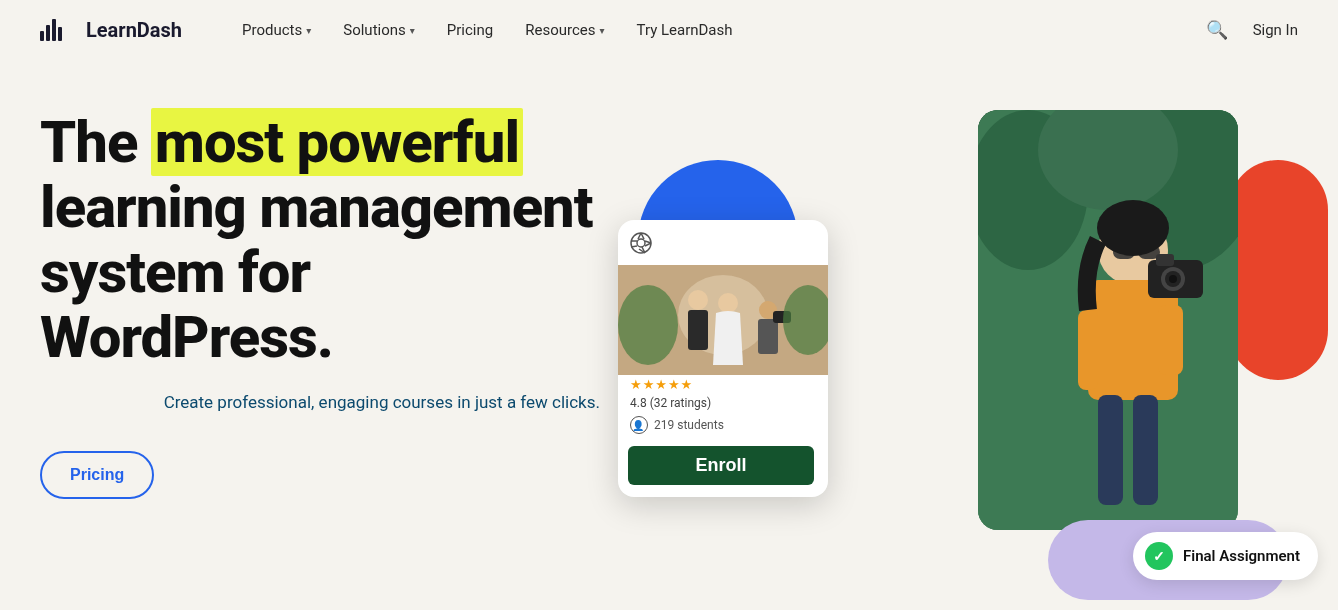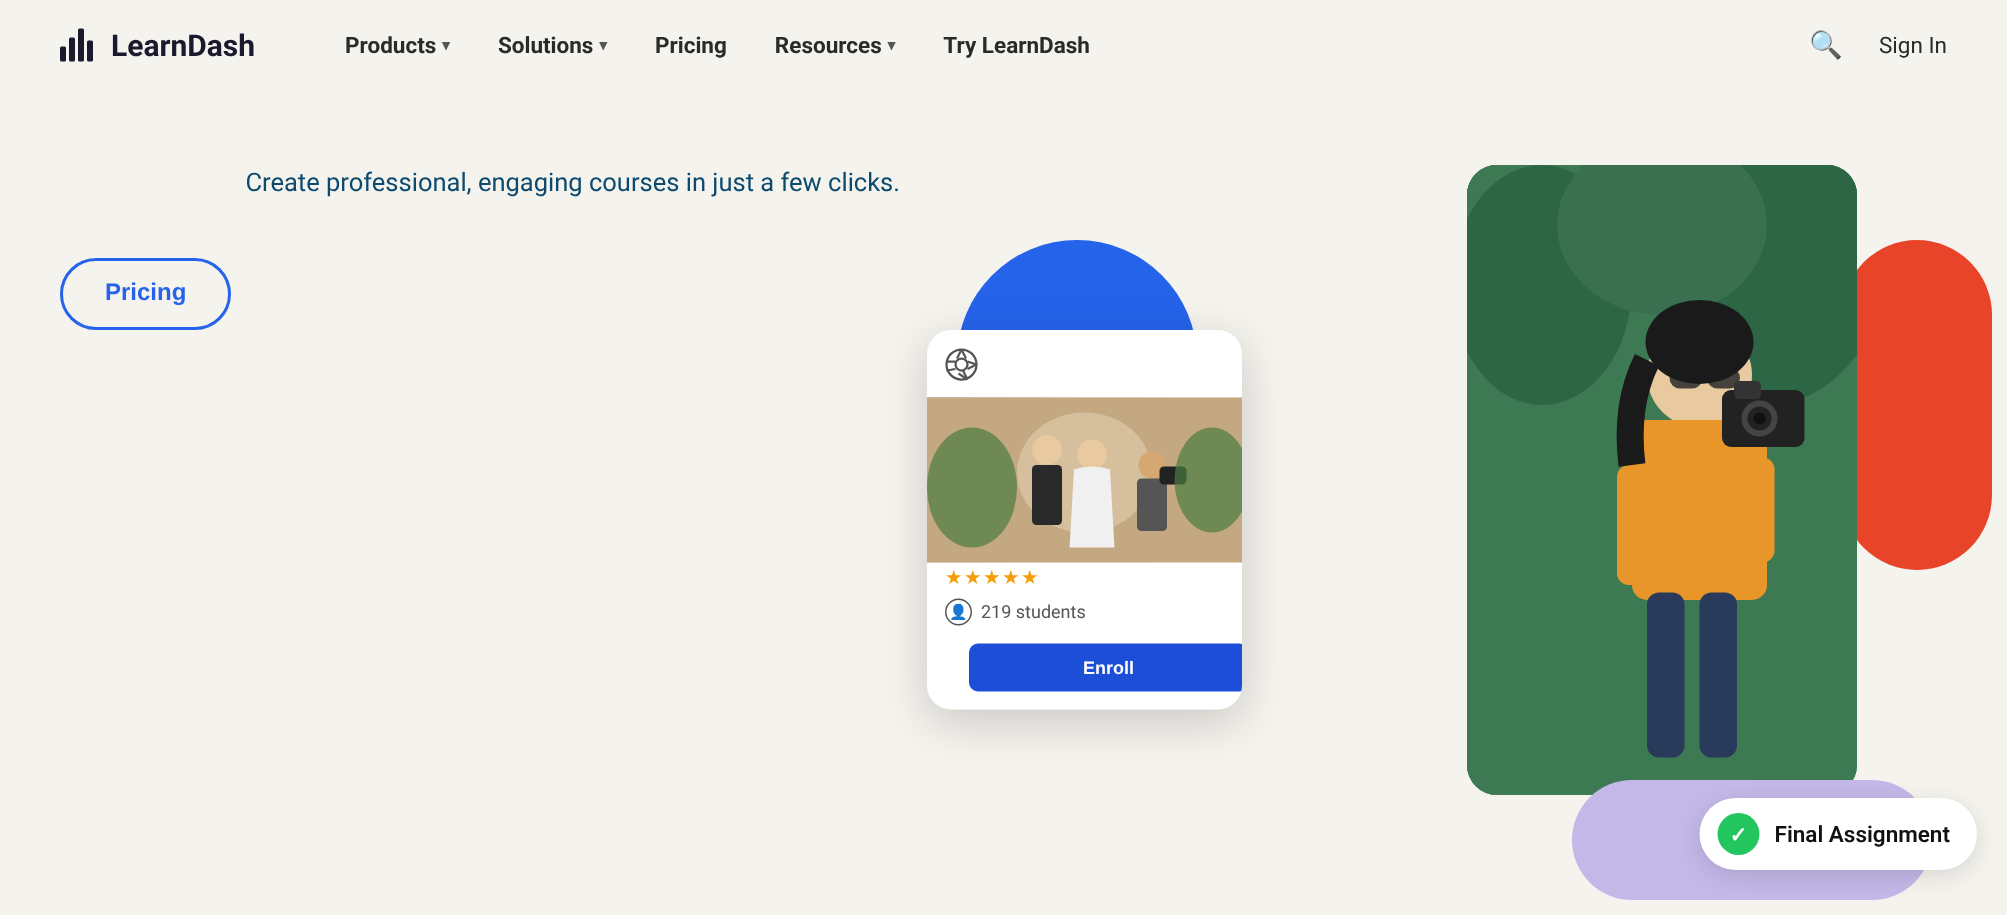--- a/index.html
+++ b/index.html
@@ -18,21 +18,21 @@
       align-items: center;
       padding: 0 40px;
       height: 60px;
       background: #f5f3ee;
       position: relative;
       z-index: 10;
     }
     .nav-logo {
       display: flex;
       align-items: center;
-      gap: 12px;
+      gap: 24px;
       font-size: 20px;
       font-weight: 700;
       color: #1a1a2e;
       margin-right: 60px;
       text-decoration: none;
     }
     .logo-icon {
       display: flex;
       align-items: flex-end;
       gap: 2px;
@@ -41,21 +41,20 @@
     .logo-bar {
       background: #1a1a2e;
       border-radius: 1px;
       width: 4px;
     }
     .nav-links {
       display: flex;
       align-items: center;
       gap: 32px;
       flex: 1;
-      font-weight: bold;
     }
     .nav-link {
       font-size: 15px;
       color: #2a2a2a;
       text-decoration: none;
       display: flex;
       align-items: center;
       gap: 4px;
       cursor: pointer;
     }
@@ -276,28 +275,28 @@
       width: 18px;
       height: 18px;
       border-radius: 50%;
       border: 1.5px solid #555;
       display: inline-flex;
       align-items: center;
       justify-content: center;
       font-size: 10px;
     }
     .card-enroll-btn {
-      margin: 8px 28px 0;
+      margin: 8px 10px 0;
       width: calc(100% - 24px);
-      background: #1d4ed8;
+      background: #14532d;
       color: #fff;
       border: none;
       border-radius: 6px;
       padding: 9px 0;
-      font-size: 12px;
+      font-size: 18px;
       font-weight: 600;
       cursor: pointer;
     }
 
     
     .final-assignment {
       position: absolute;
       bottom: 80px;
       right: 20px;
       background: #fff;
@@ -364,20 +363,23 @@
     </button>
     <a class="sign-in-btn" href="#">
       <span>Sign In</span>
     </a>
   </div>
 </nav>
 
 <div class="hero">
 
   <div class="hero-left">
+    <h1 class="hero-title">
+      <span>The </span><span class="highlight">most powerful</span><span> learning management system for WordPress.</span>
+    </h1>
     <p class="hero-subtitle">Create professional, engaging courses in just a few clicks.</p>
     <div class="hero-buttons">
       <button class="btn-pricing">Pricing</button>
     </div>
   </div>
 
   <div class="hero-right">
 
     <div class="blob-blue"></div>
 
@@ -450,20 +452,21 @@
           <ellipse cx="150" cy="45" rx="9" ry="9" fill="#d4a870"></ellipse>
           <rect x="140" y="54" width="20" height="35" rx="3" fill="#555"></rect>
           <rect x="155" y="46" width="18" height="12" rx="3" fill="#222"></rect>
           <circle cx="164" cy="52" rx="5" fill="#333"></circle>
 
           <ellipse cx="30" cy="60" rx="30" ry="40" fill="#4a7c3f" opacity="0.7"></ellipse>
           <ellipse cx="190" cy="55" rx="25" ry="35" fill="#4a7c3f" opacity="0.7"></ellipse>
         </svg>
       </div>
       <div class="card-stars">★★★★★</div>
+      <div class="card-rating">4.8 (32 ratings)</div>
       <div class="card-students">
         <span class="student-icon">👤</span>
         <span>219 students</span>
       </div>
       <button class="card-enroll-btn">Enroll</button>
     </div>
 
     <div class="final-assignment">
       <div class="check-circle">✓</div>
       <span>Final Assignment</span>

